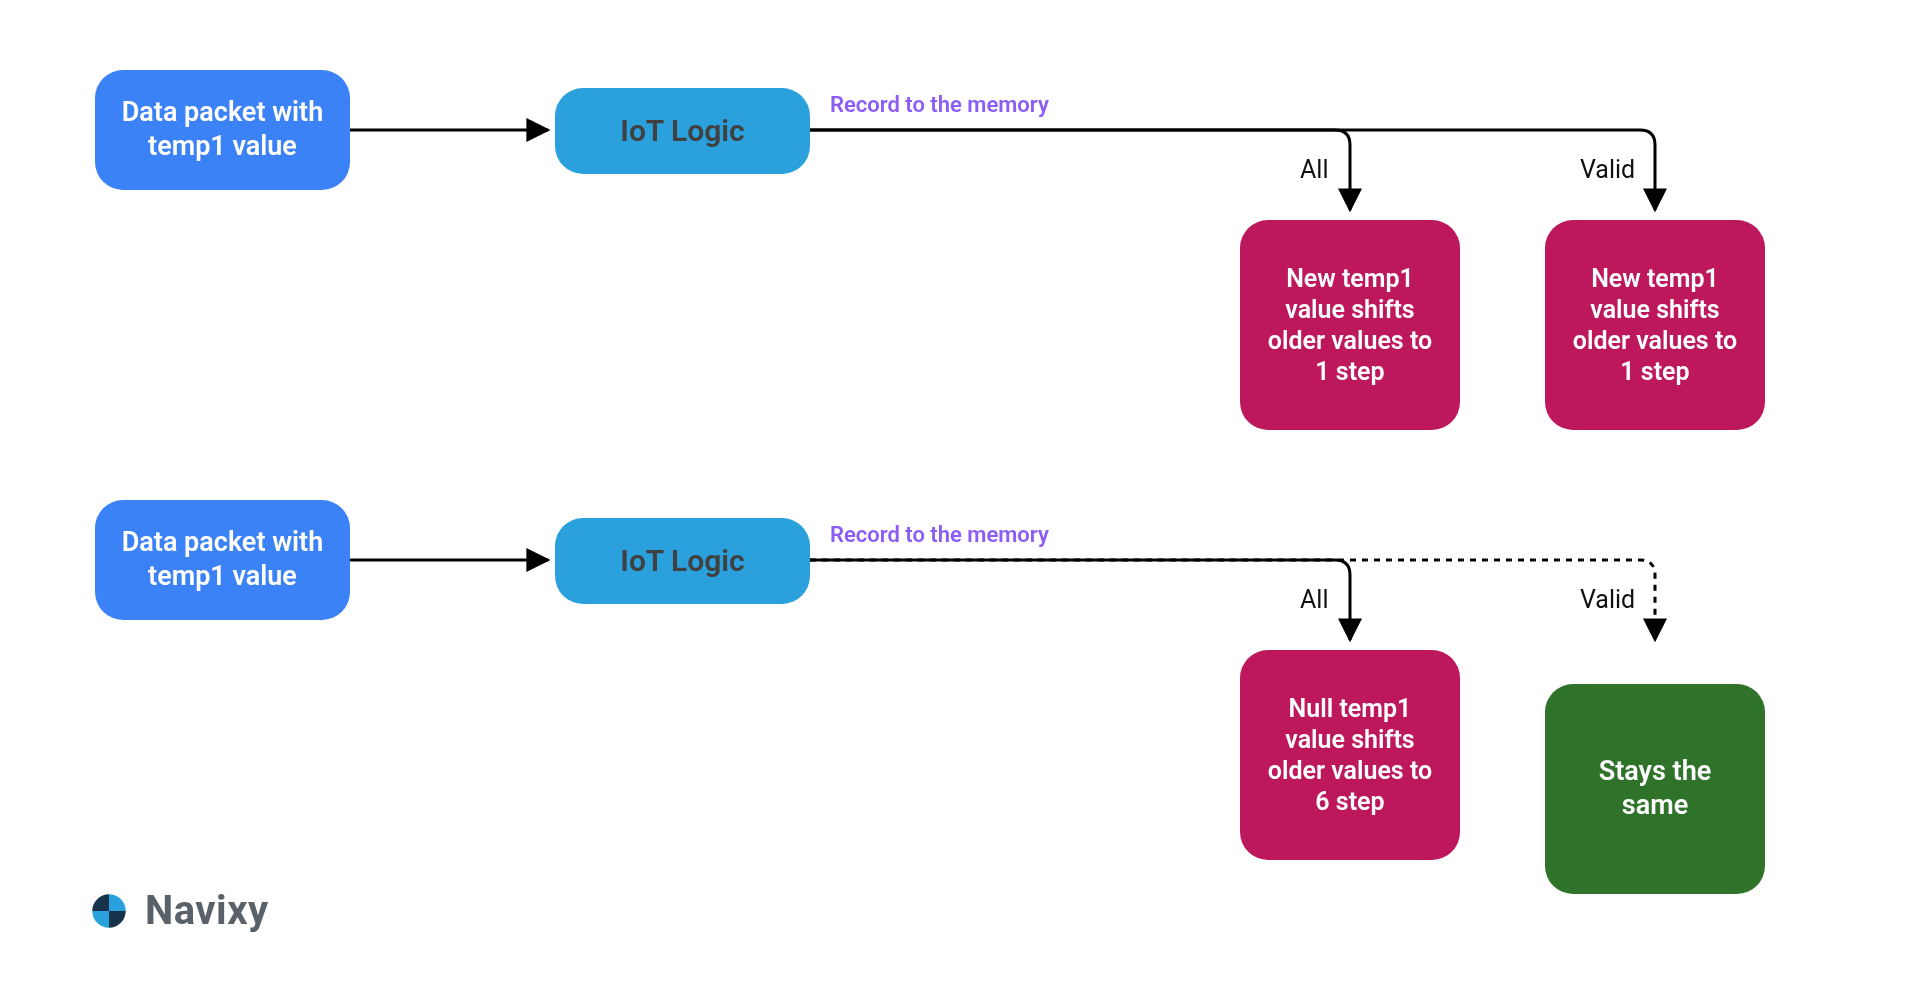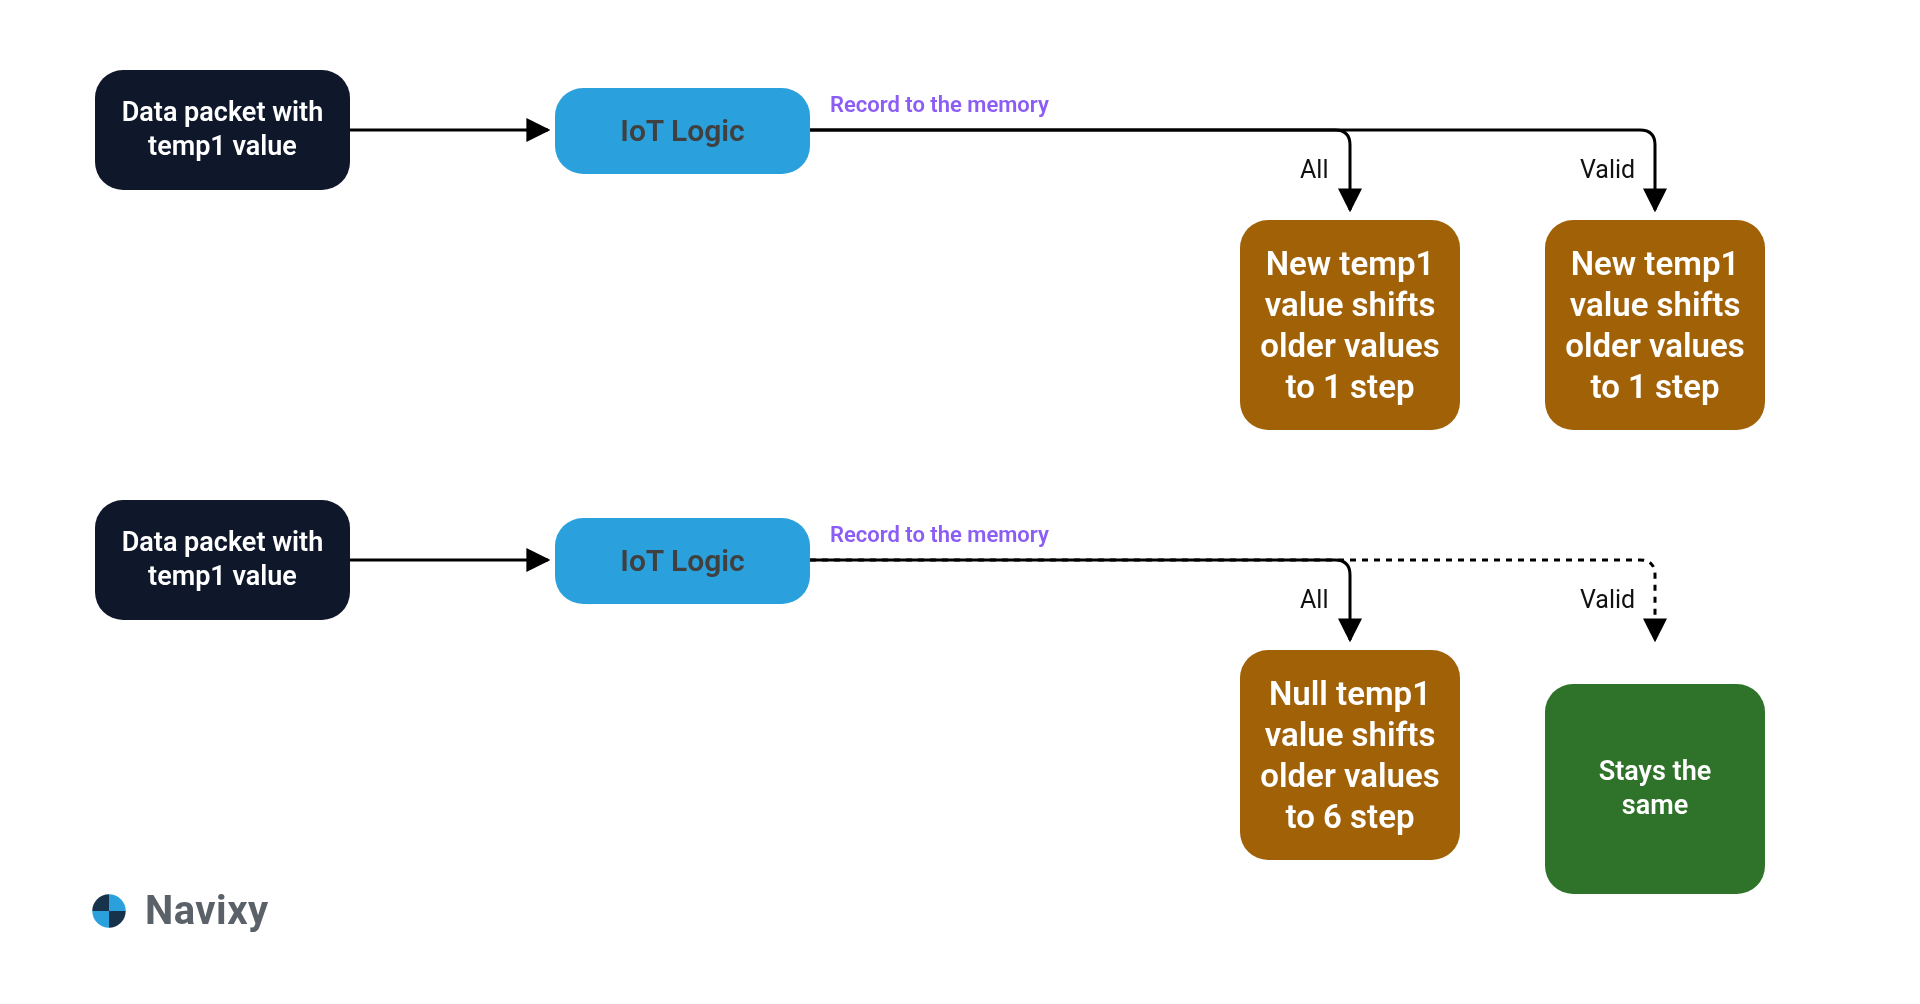--- a/index.html
+++ b/index.html
@@ -16,23 +16,23 @@
     border-radius: 28px;
     display: flex;
     align-items: center;
     justify-content: center;
     text-align: center;
     font-weight: 600;
     box-sizing: border-box;
     padding: 12px 18px;
     line-height: 1.25;
   }
-  .dark   { background: #0f172a; color: #ffffff; font-size: 27px; }
+  .dark   { background: #3b82f6; color: #ffffff; font-size: 27px; }
   .blue   { background: #2aa1dd; color: #404040; font-size: 30px; }
-  .green  { background: #a16207; color: #ffffff; font-size: 33px; }
+  .green  { background: #be185d; color: #ffffff; font-size: 25px; }
   .dgreen { background: #2f732a; color: #ffffff; font-size: 27px; margin-top: 34px; }
 
   .edge-label {
     position: absolute;
     font-size: 22px;
     font-weight: 600;
     color: #8b5cf6;
   }
   .branch-label {
     position: absolute;

